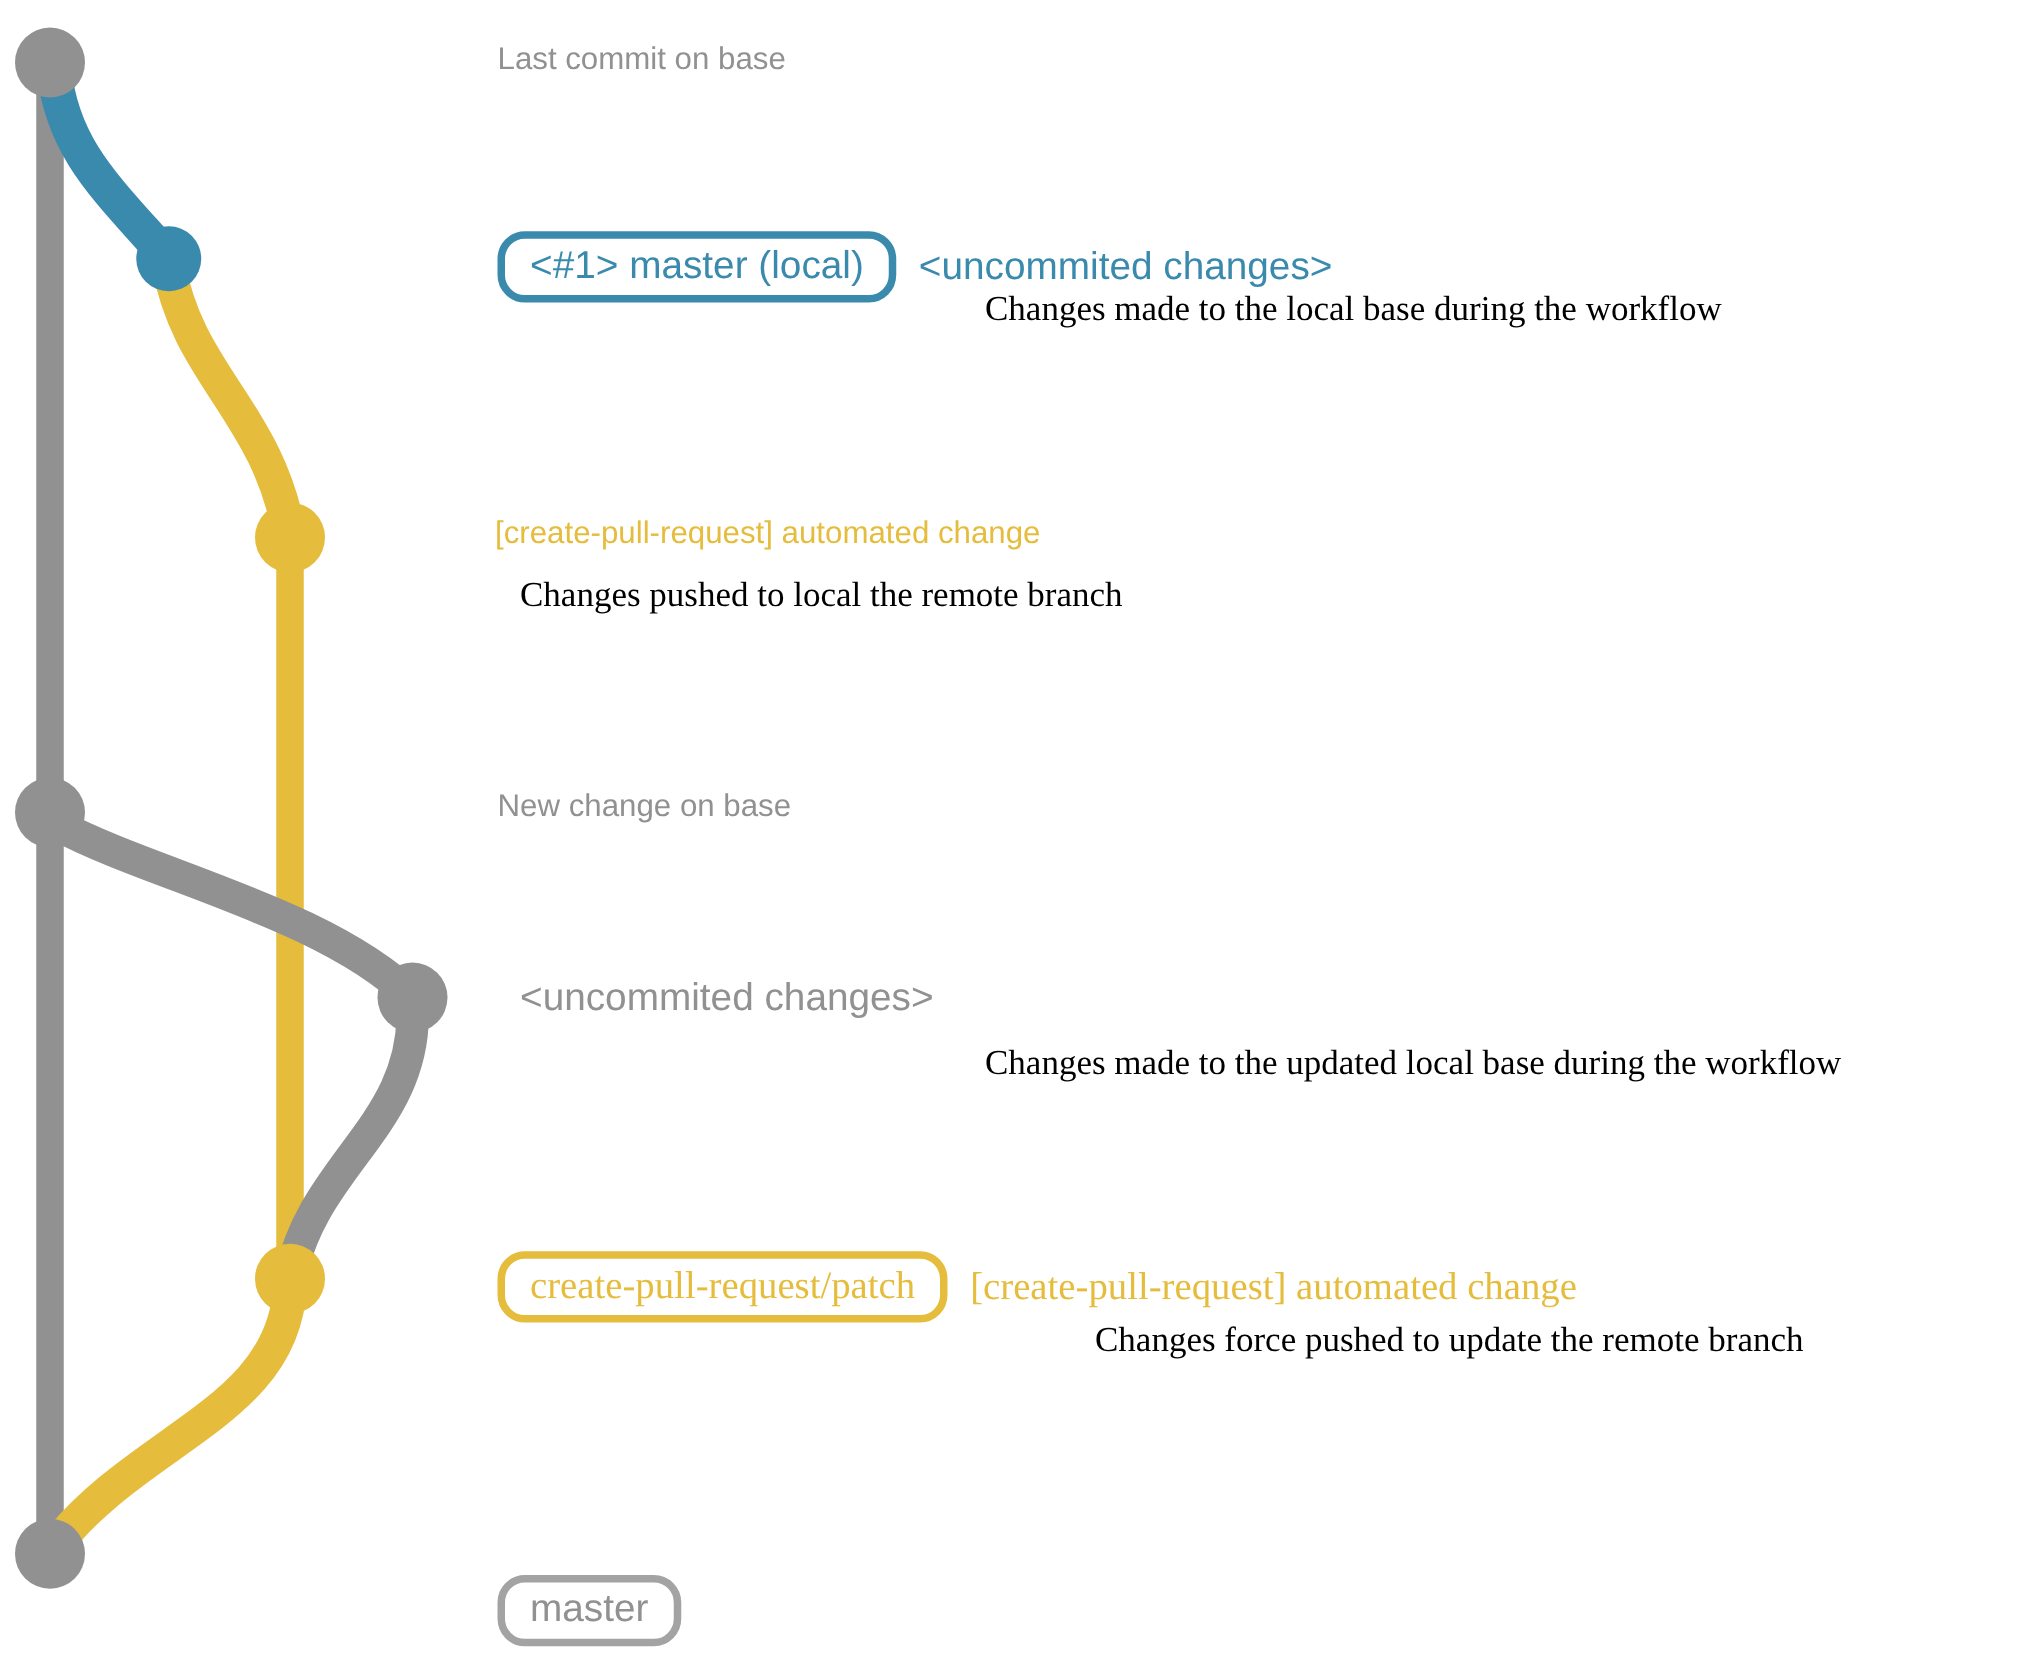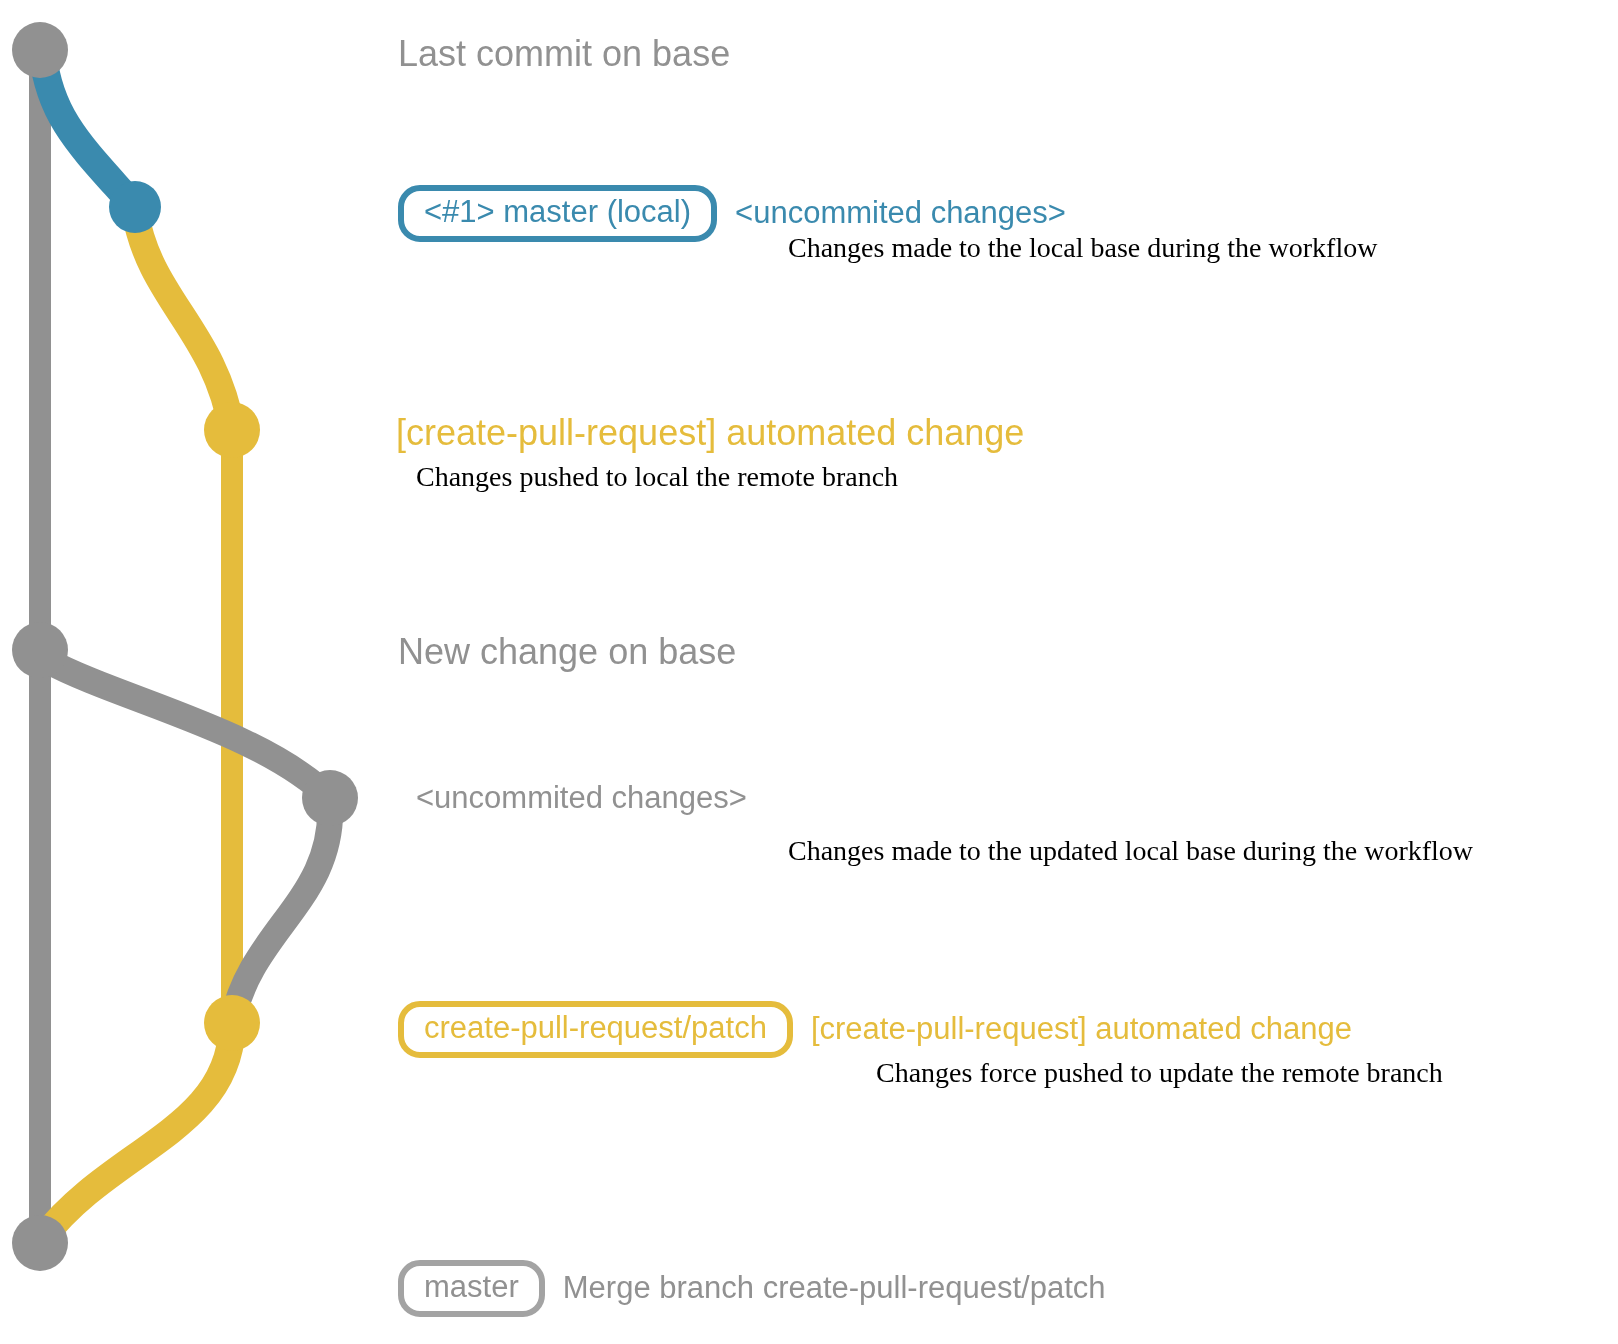--- a/index.html
+++ b/index.html
@@ -59,21 +59,21 @@
     margin-left: 18px;
     color: #919191;
   }
   .msg.blue { color: #3a8aae; }
   .msg.gold { color: #e5bc3c; }
   .msg.gray { color: #919191; }
 
   .plain {
     position: absolute;
     white-space: nowrap;
-    font-size: 36px;
+    font-size: 25px;
     color: #919191;
   }
 </style>
 </head>
 <body>
 
 <div id="page">
 
   <svg id="graph" viewBox="0 0 400 1344" width="400" height="1344">
 
@@ -111,24 +111,23 @@
   <div class="plain" style="left:396px; top:412px; color:#e5bc3c;">[create-pull-request] automated change</div>
   <div class="sub" style="left:416px; top:461px;">Changes pushed to local the remote branch</div>
 
   <div class="plain" style="left:398px; top:631px;">New change on base</div>
 
   <div class="row" style="left:398px; top:782px;">
     <span class="msg gray">&lt;uncommited changes&gt;</span>
   </div>
   <div class="sub" style="left:788px; top:835px;">Changes made to the updated local base during the workflow</div>
 
-  <div class="row" style="left:398px; top:1001px;">
+  <div class="row" style="left:398px; top:1001px;font-family:Liberation Serif, serif;">
     <span class="chip gold">create-pull-request/patch</span>
     <span class="msg gold">[create-pull-request] automated change</span>
   </div>
   <div class="sub" style="left:876px; top:1057px;">Changes force pushed to update the remote branch</div>
 
   <div class="row" style="left:398px; top:1260px;">
     <span class="chip">master</span>
-    <span class="msg gray">Merge branch create-pull-request/patch</span>
   </div>
 
 </div>
 
 </body></html>

